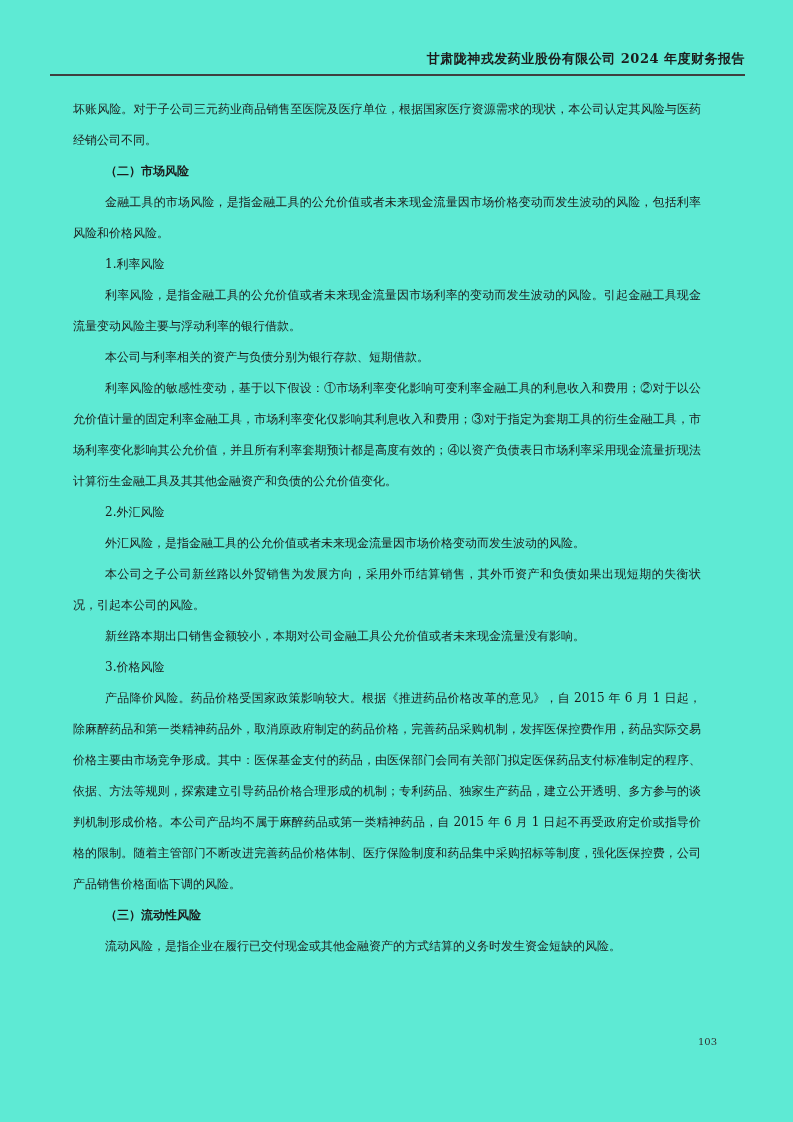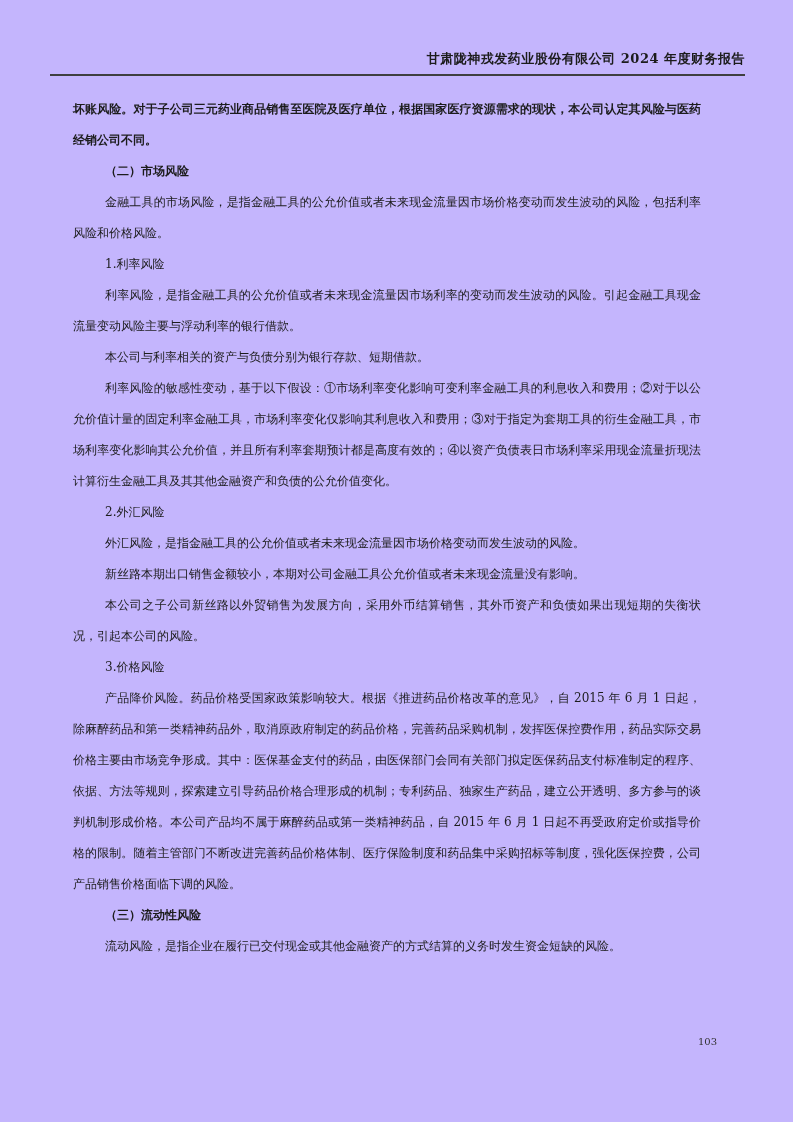--- a/index.html
+++ b/index.html
@@ -5,21 +5,21 @@
   html, body {
     margin: 0;
     padding: 0;
     background: #ffffff;
   }
   .page {
     position: relative;
     width: 793px;
     height: 1122px;
     margin: 0 auto;
-    background: #c4b5fd;
+    background: #5eead4;
     font-family: "DejaVu Serif", "Liberation Serif", serif;
     color: #1c1c1c;
     overflow: hidden;
   }
   .header {
     position: absolute;
     left: 50px;
     top: 50px;
     width: 695px;
     text-align: right;
@@ -39,21 +39,20 @@
     text-align: justify;
     text-justify: inter-character;
     word-break: break-all;
   }
   .content p {
     margin: 0;
     text-indent: 32px;
   }
   .content p.continuation {
     text-indent: 0;
-    font-weight: bold;
   }
   .content p.section-heading {
     font-weight: 700;
     text-align: left;
   }
   .content p.subsection-heading {
     text-align: left;
   }
   .page-number {
     position: absolute;
@@ -75,22 +74,22 @@
   <div class="content">
     <p class="continuation">坏账风险。对于子公司三元药业商品销售至医院及医疗单位，根据国家医疗资源需求的现状，本公司认定其风险与医药经销公司不同。</p>
     <p class="section-heading">（二）市场风险</p>
     <p>金融工具的市场风险，是指金融工具的公允价值或者未来现金流量因市场价格变动而发生波动的风险，包括利率风险和价格风险。</p>
     <p class="subsection-heading">1.利率风险</p>
     <p>利率风险，是指金融工具的公允价值或者未来现金流量因市场利率的变动而发生波动的风险。引起金融工具现金流量变动风险主要与浮动利率的银行借款。</p>
     <p>本公司与利率相关的资产与负债分别为银行存款、短期借款。</p>
     <p>利率风险的敏感性变动，基于以下假设：①市场利率变化影响可变利率金融工具的利息收入和费用；②对于以公允价值计量的固定利率金融工具，市场利率变化仅影响其利息收入和费用；③对于指定为套期工具的衍生金融工具，市场利率变化影响其公允价值，并且所有利率套期预计都是高度有效的；④以资产负债表日市场利率采用现金流量折现法计算衍生金融工具及其其他金融资产和负债的公允价值变化。</p>
     <p class="subsection-heading">2.外汇风险</p>
     <p>外汇风险，是指金融工具的公允价值或者未来现金流量因市场价格变动而发生波动的风险。</p>
+    <p>本公司之子公司新丝路以外贸销售为发展方向，采用外币结算销售，其外币资产和负债如果出现短期的失衡状况，引起本公司的风险。</p>
     <p>新丝路本期出口销售金额较小，本期对公司金融工具公允价值或者未来现金流量没有影响。</p>
-    <p>本公司之子公司新丝路以外贸销售为发展方向，采用外币结算销售，其外币资产和负债如果出现短期的失衡状况，引起本公司的风险。</p>
     <p class="subsection-heading">3.价格风险</p>
     <p>产品降价风险。药品价格受国家政策影响较大。根据《推进药品价格改革的意见》，自 2015 年 6 月 1 日起，除麻醉药品和第一类精神药品外，取消原政府制定的药品价格，完善药品采购机制，发挥医保控费作用，药品实际交易价格主要由市场竞争形成。其中：医保基金支付的药品，由医保部门会同有关部门拟定医保药品支付标准制定的程序、依据、方法等规则，探索建立引导药品价格合理形成的机制；专利药品、独家生产药品，建立公开透明、多方参与的谈判机制形成价格。本公司产品均不属于麻醉药品或第一类精神药品，自 2015 年 6 月 1 日起不再受政府定价或指导价格的限制。随着主管部门不断改进完善药品价格体制、医疗保险制度和药品集中采购招标等制度，强化医保控费，公司产品销售价格面临下调的风险。</p>
     <p class="section-heading">（三）流动性风险</p>
     <p>流动风险，是指企业在履行已交付现金或其他金融资产的方式结算的义务时发生资金短缺的风险。</p>
   </div>
 
   <div class="page-number">103</div>
 
 </div>
 

